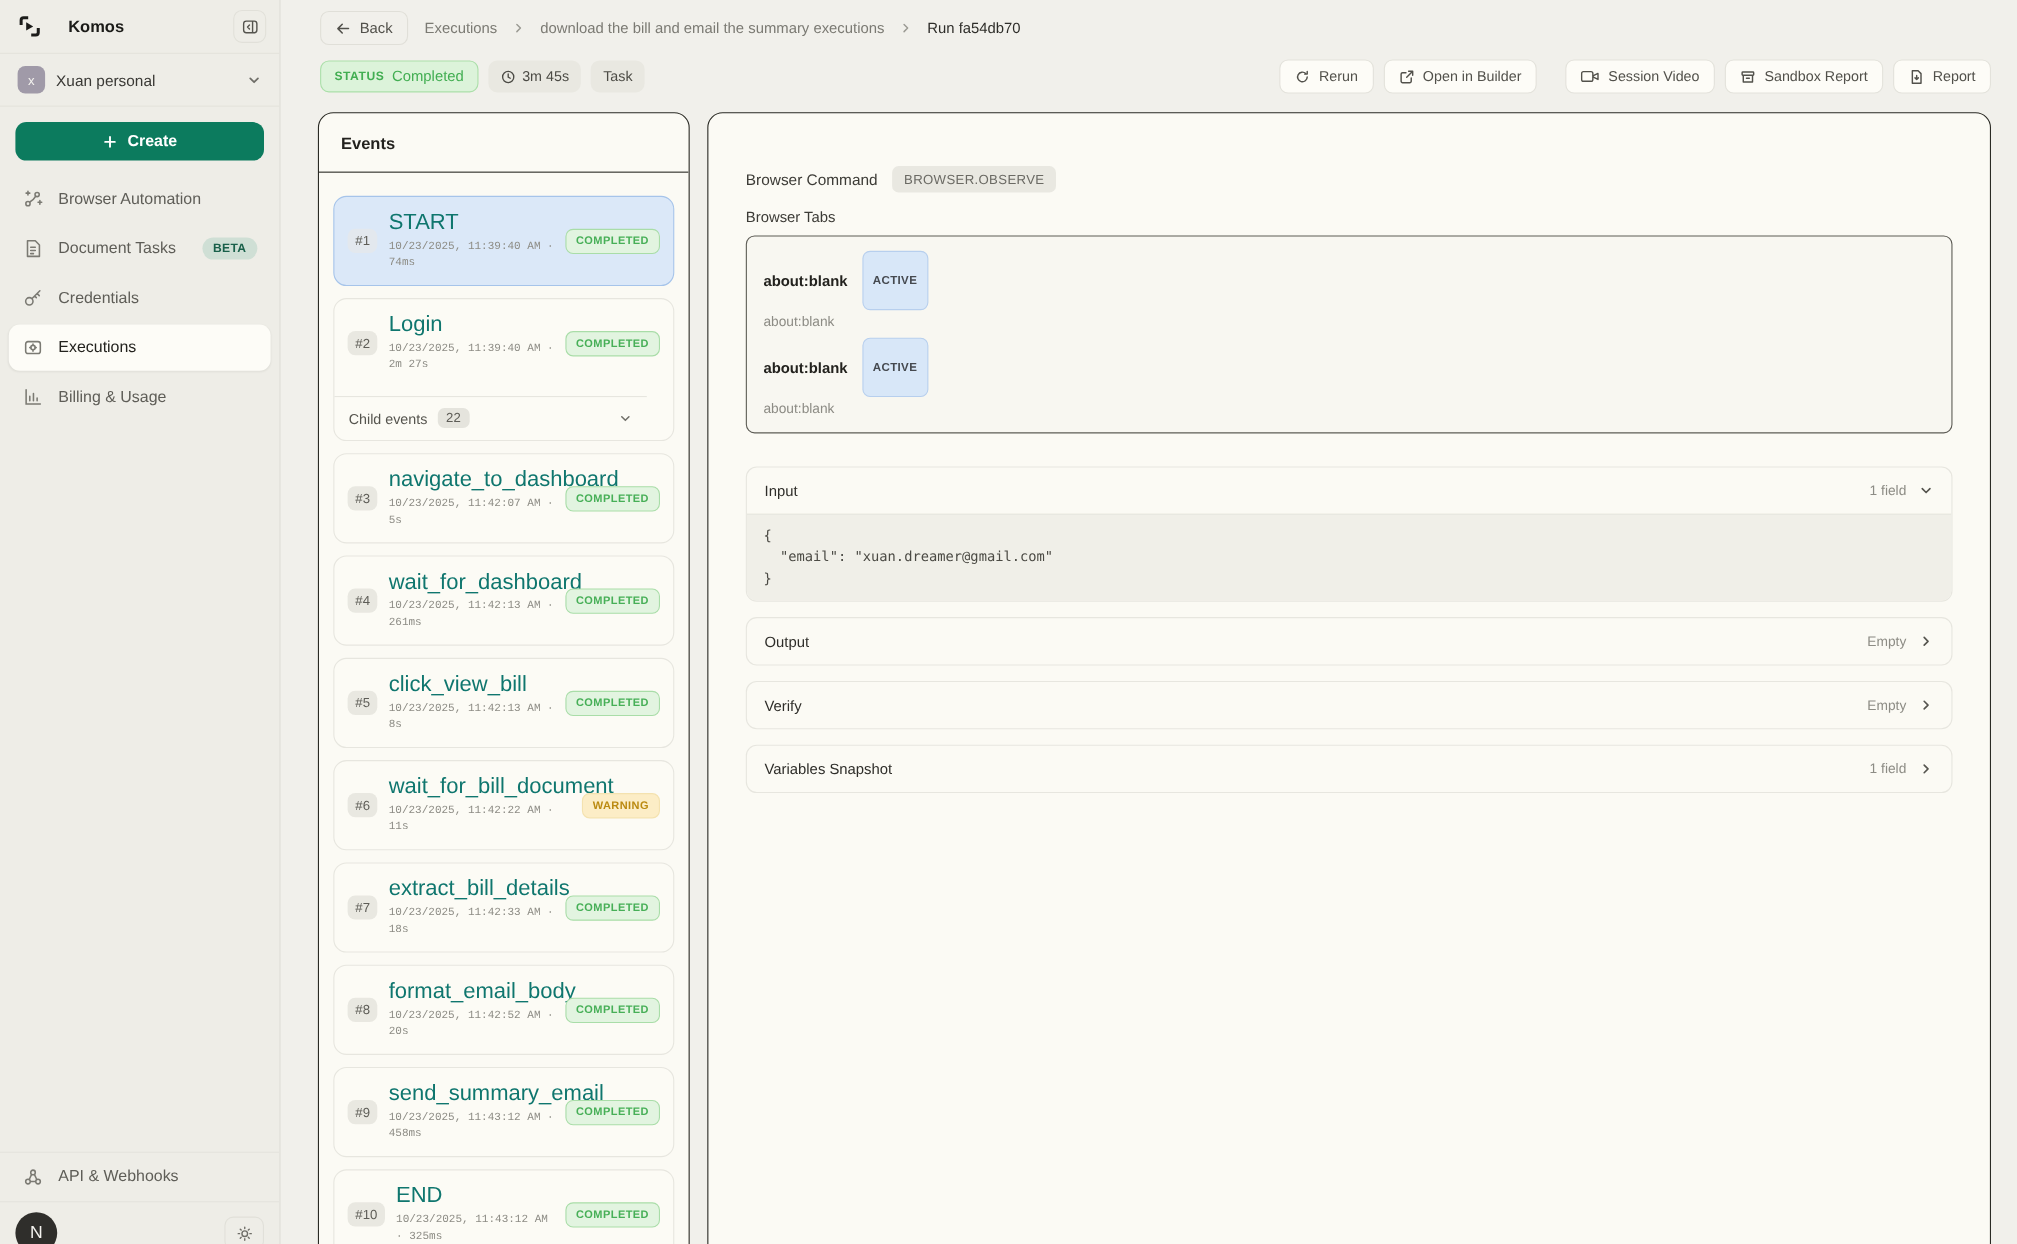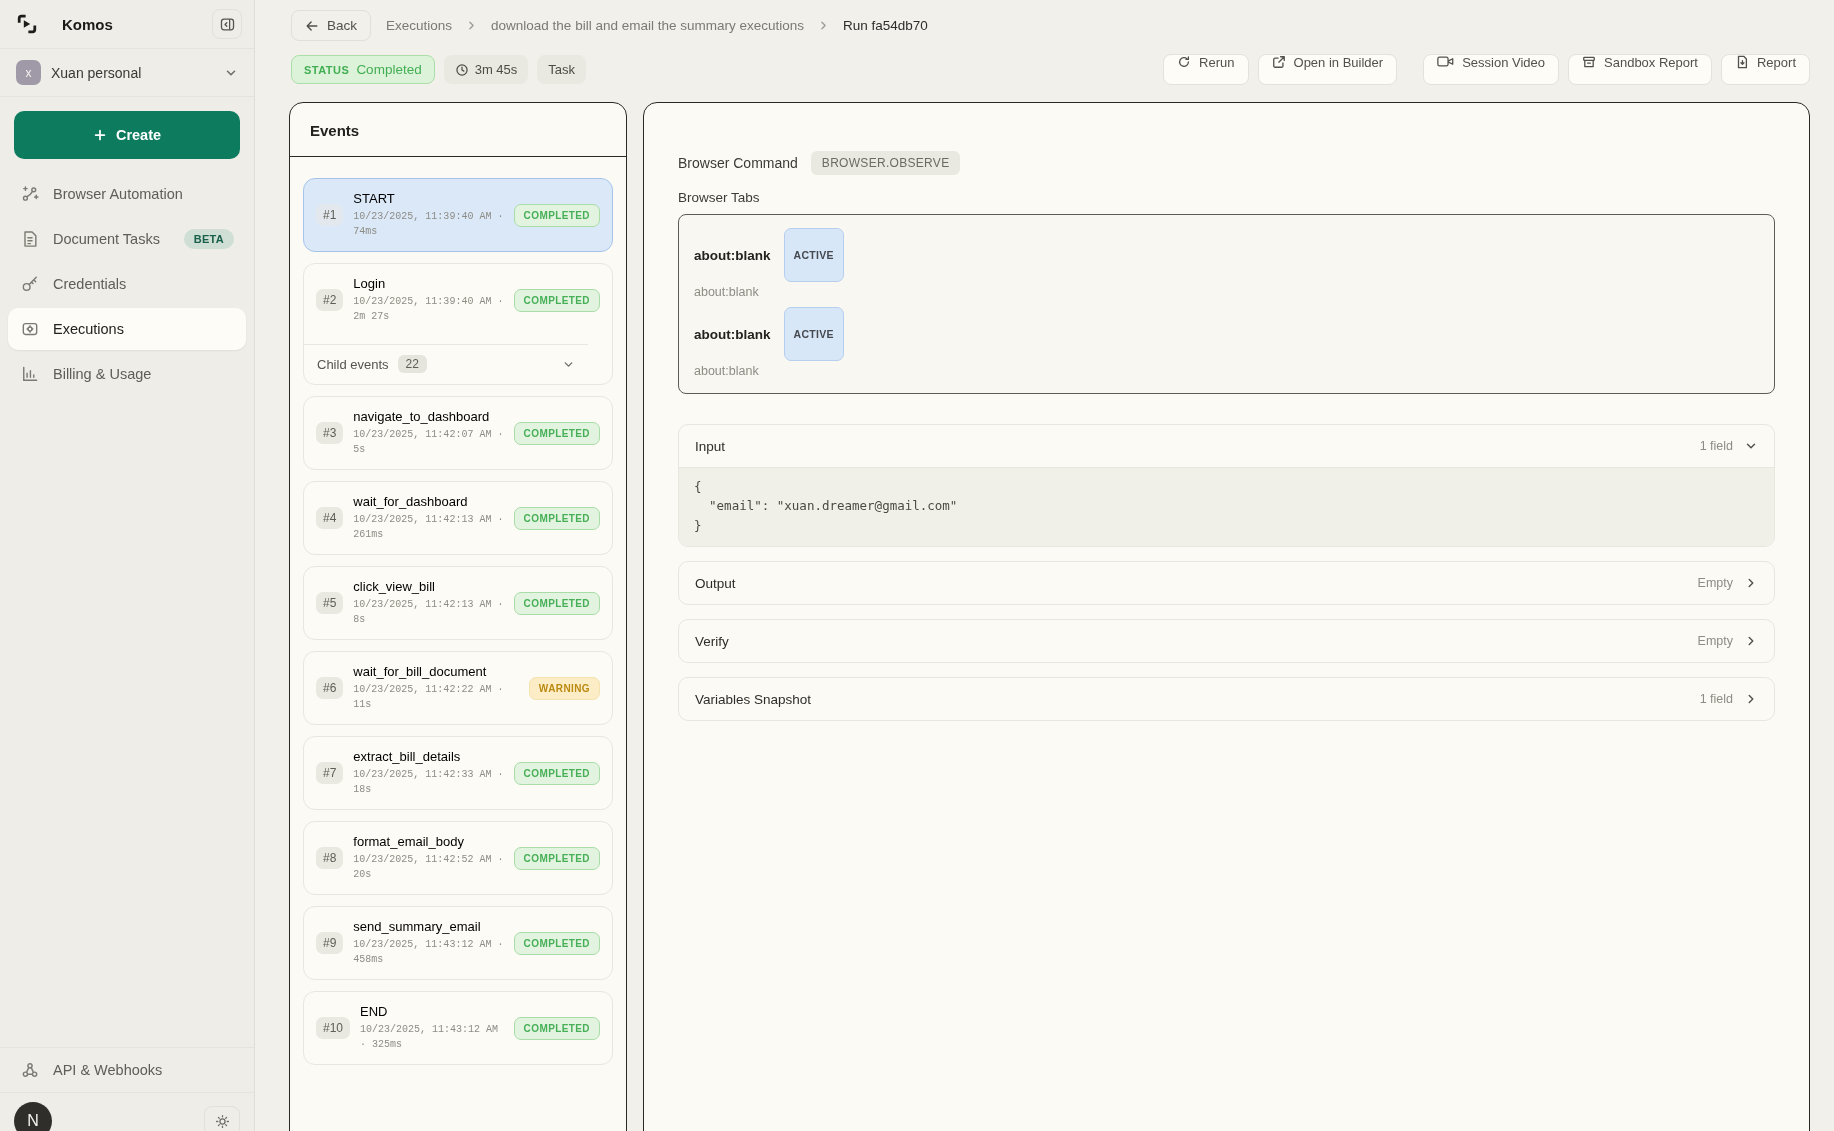--- a/index.html
+++ b/index.html
@@ -17,21 +17,21 @@
   .sb-top { height:49px; display:flex; align-items:center; justify-content:space-between;
     padding:0 12px 0 16px; border-bottom:1px solid #e4e3dc; }
   .logo { display:flex; align-items:center; gap:24px; font-size:15px; font-weight:bold; color:#1b1b18; }
   .collapse-btn { width:30px; height:30px; border:1px solid #e1e0d9; border-radius:8px;
     background:transparent; display:flex; align-items:center; justify-content:center; color:#55544e; cursor:pointer; }
   .workspace { height:48px; display:flex; align-items:center; gap:10px; padding:0 16px;
     border-bottom:1px solid #e4e3dc; font-size:14px; color:#3a3935; cursor:pointer; }
   .ws-avatar { width:25px; height:25px; border-radius:7px; background:#a09aa8; color:#f4f3ef;
     font-size:12px; display:flex; align-items:center; justify-content:center; flex:none; }
   .ws-chevron { margin-left:auto; color:#6f6e68; }
-  .create-btn { margin:14px 14px 10px; height:48px; width:calc(100% - 28px); background:#0c7b5e;
+  .create-btn { margin:14px 14px 10px; height:35px; width:calc(100% - 28px); background:#0c7b5e;
     color:#fff; border:none; border-radius:10px; font-size:14.5px; font-weight:bold;
     display:flex; align-items:center; justify-content:center; gap:9px; cursor:pointer;
     font-family:"Liberation Sans", sans-serif; }
   .nav { padding:4px 8px; display:flex; flex-direction:column; gap:3px; }
   .nav-item { height:42px; display:flex; align-items:center; gap:13px; padding:0 12px;
     border-radius:10px; font-size:14.5px; color:#5e5d57; cursor:pointer; }
   .nav-item.active { background:#fdfcf7; color:#23221e; box-shadow:0 1px 2px rgba(40,40,30,.07); }
   .nav-icon { width:20px; height:20px; color:#7b7a73; flex:none; }
   .beta-badge { margin-left:auto; background:#cfdfd5; color:#19604a; font-size:11px; font-weight:bold;
     padding:4px 10px; border-radius:10px; letter-spacing:.3px; }
@@ -55,39 +55,39 @@
   .crumb-current { color:#2e2d29; }
   .crumb-sep { color:#9b9a93; }
   .status-row { display:flex; align-items:center; gap:9px; margin-top:13px; }
   .badge-status { display:flex; align-items:center; gap:7px; background:#dcf3da;
     border:1px solid #abdfa9; color:#42ae52; border-radius:8px; padding:0 12px; height:29px; }
   .badge-status .lab { font-size:11px; font-weight:bold; letter-spacing:.5px; }
   .badge-status .val { font-size:13.5px; }
   .badge-gray { display:flex; align-items:center; gap:6px; background:#e9e8e1; border-radius:8px;
     padding:0 11px; height:29px; font-size:13px; color:#4c4b45; }
   .actions { display:flex; gap:9px; margin-left:auto; }
-  .action-btn { display:flex; gap:8px; height:31px; padding:0 13px;
+  .action-btn { display:flex; align-items:center; gap:8px; height:31px; padding:0 13px;
     background:#fdfcf7; border:1px solid #e3e2db; border-radius:8px; font-size:13px; color:#52514b;
     cursor:pointer; font-family:"Liberation Sans", sans-serif; }
   .action-btn.gap-before { margin-left:17px; }
 
   
   .events-panel { position:absolute; left:289px; top:102px; width:338px; height:1045px;
     background:#fbfaf4; border:1px solid #2a2a24; border-radius:14px; overflow:hidden;
     display:flex; flex-direction:column; }
   .events-head { padding:19px 20px 17px; font-size:15px; font-weight:bold; color:#23221e;
     border-bottom:1px solid #2a2a24; }
   .events-list { padding:21px 13px; display:flex; flex-direction:column; gap:11px; overflow:hidden; }
   .event-card { border:1px solid #e7e6df; background:#fcfbf5; border-radius:12px;
     padding:12px; display:flex; align-items:center; gap:10px; flex-wrap:wrap; cursor:pointer; }
   .event-card.selected { background:#dbe8f8; border-color:#a6c4ea; }
   .ev-num { background:#e9e8e1; border-radius:7px; padding:4px 7px; font-size:12px; color:#5e5d57; flex:none; }
   .event-card.selected .ev-num { background:#e3e8ee; }
   .ev-body { flex:1; min-width:0; }
-  .ev-title { font-size:13px; color:#000000; margin-bottom:3px; }
+  .ev-title { font-size:20px; color:#0f766e; margin-bottom:3px; }
   .ev-meta { font-size:10px; color:#8d8c85; line-height:1.5;font-family:Liberation Mono, monospace; }
   .ev-status { flex:none; font-size:10px; font-weight:bold; letter-spacing:.4px;
     padding:5px 9px; border-radius:7px; }
   .ev-status.ok { background:#e2f4e0; border:1px solid #a9dda8; color:#47af57; }
   .ev-status.warn { background:#fcedc6; border:1px solid #f4e2af; color:#bb8a11; }
   .child-row { flex-basis:100%; display:flex; align-items:center; gap:9px;
     border-top:1px solid #e7e6df; margin:10px -12px -12px; padding:10px 13px 11px;
     font-size:13px; color:#55544e; }
   .child-count { background:#e5e4dd; border-radius:6px; padding:2px 8px; font-size:12px; color:#5e5d57; }
   .child-chevron { margin-left:auto; color:#6f6e68; }

